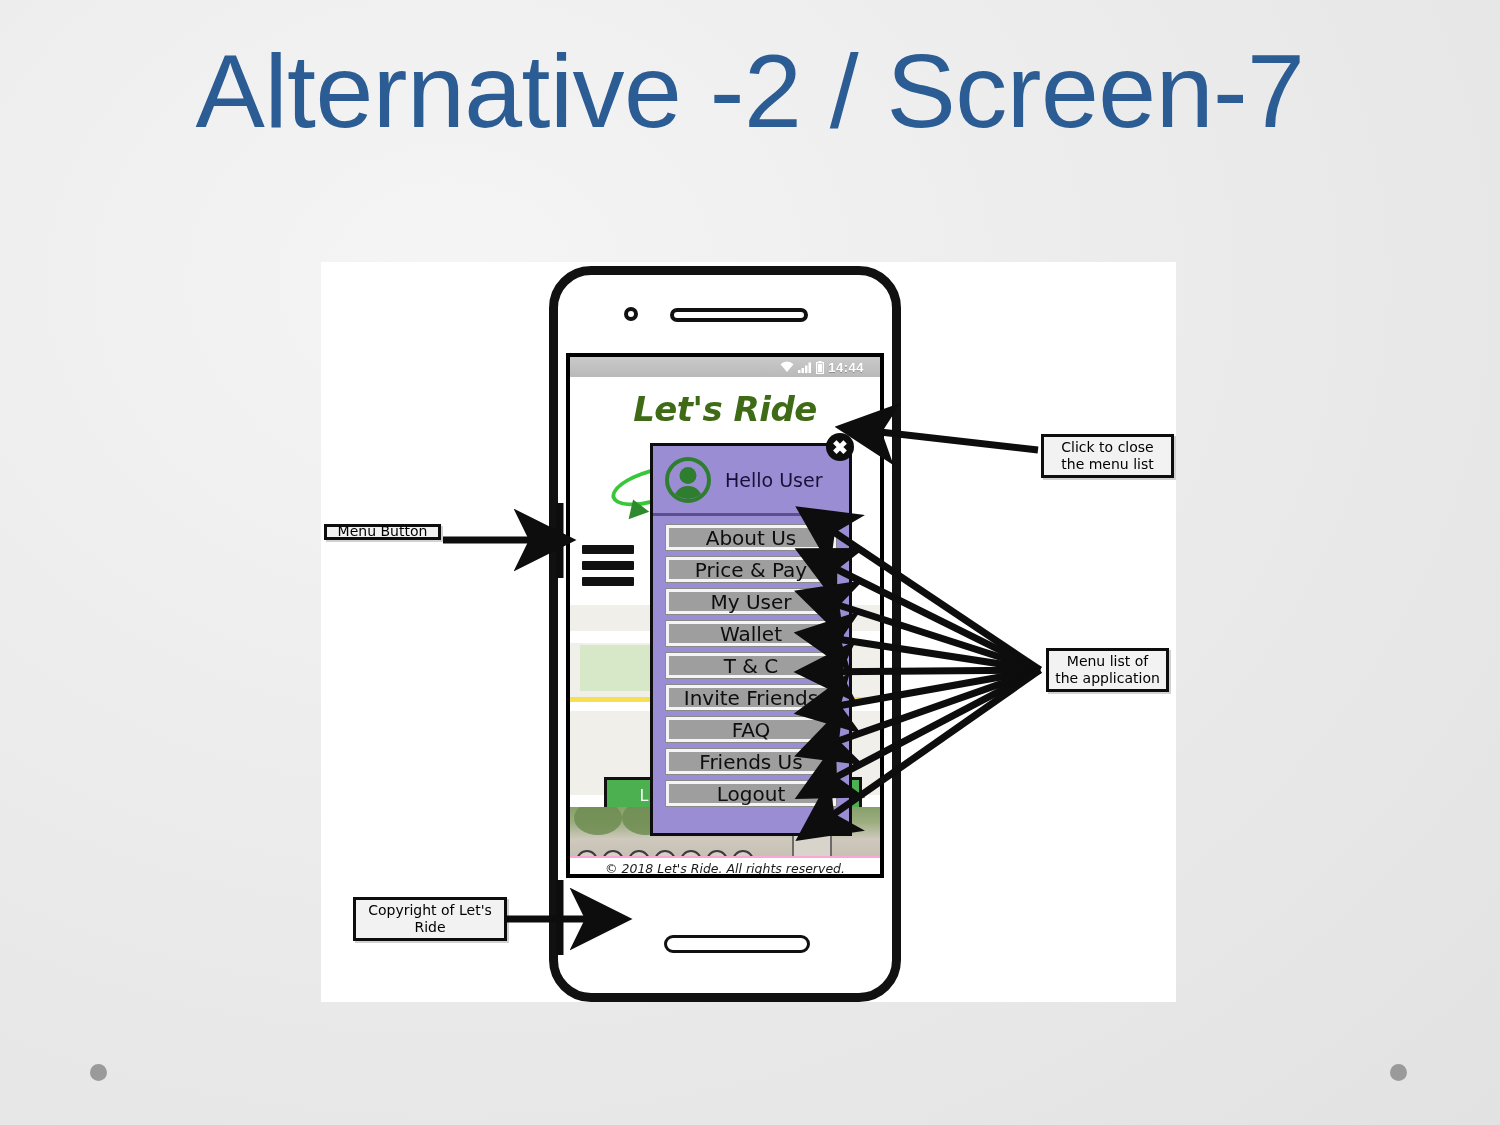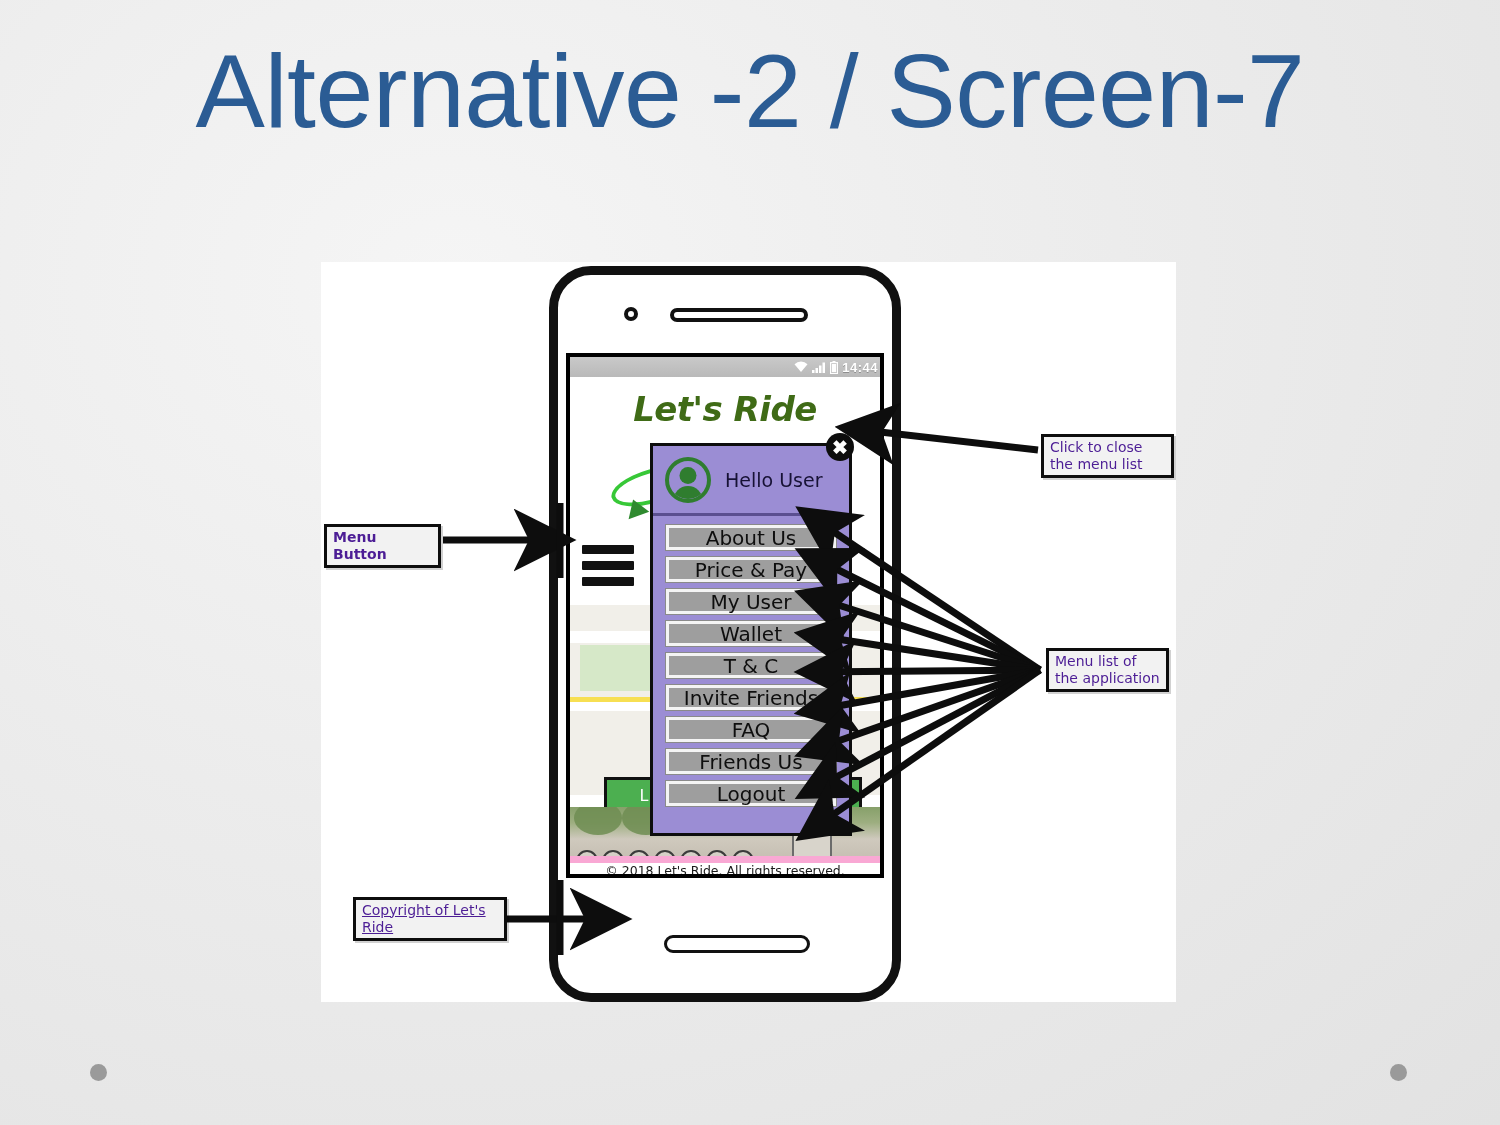--- a/index.html
+++ b/index.html
@@ -76,21 +76,21 @@
     background: #fff;
     overflow: hidden;
   }
 
   
   #status-bar {
     position: relative;
     height: 20px;
     background: linear-gradient(#c9c9c9, #b9b9b9);
     display: flex; align-items: center; justify-content: flex-end;
-    padding-right: 2px; gap: 4px;
+    padding-right: 16px; gap: 4px;
   }
   #status-bar .sb-ico { display: block; }
   #status-time {
     font-size: 13px; color: #fff; font-weight: 700;
     letter-spacing: .5px; text-shadow: 0 1px 0 #8e8e8e;
   }
 
   
   #app-body { position: relative; height: 501px; background: #fff; overflow: hidden; }
 
@@ -174,24 +174,25 @@
   }
   #bike-photo .kiosk {
     position: absolute; right: 48px; top: 2px; width: 40px; height: 64px;
     background: #d8d4cb; border: 2px solid #6b6b6b;
   }
 
   
   #app-footer {
     position: absolute; left: 0; right: 0; bottom: 0;
     height: 22px; background: #fff;
-    border-top: 7px solid #f9a8d4;
+    border-top: 2px solid #f9a8d4;
     display: flex; align-items: center; justify-content: center;
     font-size: 12.5px; color: #1a1a1a;
     font-family: "DejaVu Sans", sans-serif;
+    font-style: italic;
   }
 
   
   #menu-overlay {
     position: absolute;
     left: 80px; top: 66px;
     width: 202px; height: 393px;
     background: #9b8dd4;
     border: 3px solid #0d0d0d;
     z-index: 5;
@@ -243,32 +244,32 @@
     font-family: "DejaVu Sans", sans-serif;
     cursor: pointer;
   }
 
   
   .callout {
     position: absolute;
     background: #f2f2f2;
     border: 3px solid #0d0d0d;
     display: flex; align-items: center; justify-content: center;
-    text-align: left;
+    text-align: center;
     font-size: 14px; line-height: 1.25;
-    color: #4c1d95;
+    color: #000000;
     font-family: "DejaVu Sans", sans-serif;
     padding: 4px 6px;
     z-index: 20;
     box-shadow: 2px 2px 0 rgba(0,0,0,.18);
   }
   #callout-close   { left: 1041px; top: 434px; width: 133px; height: 44px; }
   #callout-menulist{ left: 1046px; top: 648px; width: 123px; height: 44px; }
-  #callout-menubtn { left: 324px;  top: 524px; width: 117px; height: 44px; font-weight: bold; }
-  #callout-copyright{ left: 353px; top: 897px; width: 154px; height: 44px; text-decoration: underline; }
+  #callout-menubtn { left: 324px;  top: 524px; width: 117px; height: 16px; }
+  #callout-copyright{ left: 353px; top: 897px; width: 154px; height: 44px; }
 
   
   #arrow-layer {
     position: absolute; left: 0; top: 0;
     width: 1500px; height: 1125px;
     pointer-events: none; z-index: 15;
   }
 </style>
 </head>
 <body>

